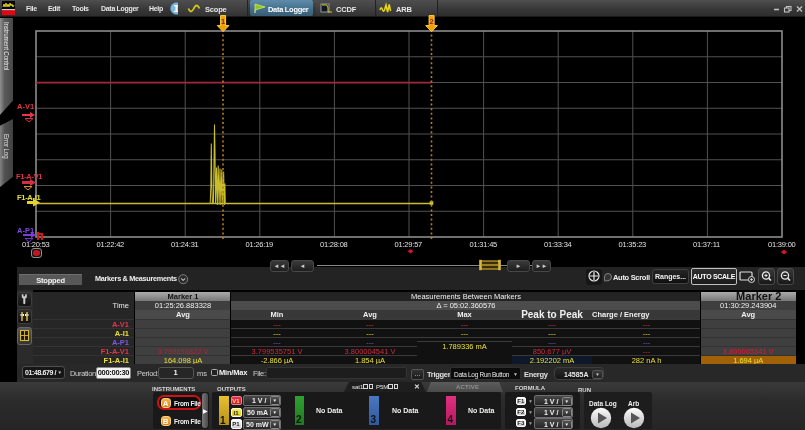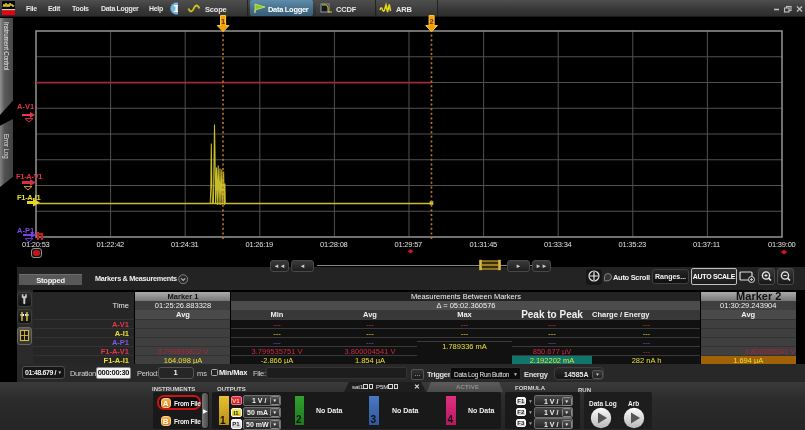--- a/index.html
+++ b/index.html
@@ -335,21 +335,21 @@
     </div>
   <div class="abs" style="left:512px;top:328.2px;width:80px;height:9.050000000000011px;background:#111111;border-top:1px solid #3a3a3a;">
       <div style="font-size:7.5px;color:#e8e030;line-height:9.050000000000011px;white-space:nowrap;overflow:hidden;text-align:center;">---</div>
     </div>
   <div class="abs" style="left:512px;top:337.25px;width:80px;height:9.050000000000011px;background:#111111;border-top:1px solid #3a3a3a;">
       <div style="font-size:7.5px;color:#7a5ae8;line-height:9.050000000000011px;white-space:nowrap;overflow:hidden;text-align:center;">---</div>
     </div>
   <div class="abs" style="left:512px;top:346.3px;width:80px;height:9.050000000000011px;background:#111111;border-top:1px solid #3a3a3a;">
       <div style="font-size:7.5px;color:#d42840;line-height:9.050000000000011px;white-space:nowrap;overflow:hidden;text-align:center;">850.677 µV</div>
     </div>
-  <div class="abs" style="left:512px;top:355.35px;width:80px;height:9.049999999999955px;background:#0f766e;border-top:1px solid #3a3a3a;">
+  <div class="abs" style="left:512px;top:355.35px;width:80px;height:9.049999999999955px;background:#0f172a;border-top:1px solid #3a3a3a;">
       <div style="font-size:7.5px;color:#e8e030;line-height:9.049999999999955px;white-space:nowrap;overflow:hidden;text-align:center;">2.192202 mA</div>
     </div>
   <div class="abs" style="left:592px;top:319.15px;width:109px;height:9.050000000000011px;background:#111111;border-top:1px solid #3a3a3a;">
       <div style="font-size:7.5px;color:#e8344c;line-height:9.050000000000011px;white-space:nowrap;overflow:hidden;text-align:center;">---</div>
     </div>
   <div class="abs" style="left:592px;top:328.2px;width:109px;height:9.050000000000011px;background:#111111;border-top:1px solid #3a3a3a;">
       <div style="font-size:7.5px;color:#e8e030;line-height:9.050000000000011px;white-space:nowrap;overflow:hidden;text-align:center;">---</div>
     </div>
   <div class="abs" style="left:592px;top:337.25px;width:109px;height:9.050000000000011px;background:#111111;border-top:1px solid #3a3a3a;">
       <div style="font-size:7.5px;color:#7a5ae8;line-height:9.050000000000011px;white-space:nowrap;overflow:hidden;text-align:center;">---</div>
@@ -366,21 +366,21 @@
   <div class="abs" style="left:135px;top:346.3px;width:96px;height:9.050000000000011px;background:#3f3f3f;border-top:1px solid #333;">
       <div style="font-size:7.5px;color:#b02438;line-height:9.050000000000011px;white-space:nowrap;overflow:hidden;text-align:center;">3.799893822 V</div>
     </div>
   <div class="abs" style="left:135px;top:355.35px;width:96px;height:9.049999999999955px;background:#3f3f3f;border-top:1px solid #333;">
       <div style="font-size:7.5px;color:#e8e030;line-height:9.049999999999955px;white-space:nowrap;overflow:hidden;text-align:center;">164.098 µA</div>
     </div>
   <div class="abs" style="left:701px;top:319.15px;width:94.5px;height:9.050000000000011px;background:#3f3f3f;border-top:1px solid #333;"></div>
   <div class="abs" style="left:701px;top:328.2px;width:94.5px;height:9.050000000000011px;background:#3f3f3f;border-top:1px solid #333;"></div>
   <div class="abs" style="left:701px;top:337.25px;width:94.5px;height:9.050000000000011px;background:#3f3f3f;border-top:1px solid #333;"></div>
   <div class="abs" style="left:701px;top:346.3px;width:94.5px;height:9.050000000000011px;background:#3f3f3f;border-top:1px solid #333;">
-      <div style="font-size:7.5px;color:#b02438;line-height:9.050000000000011px;white-space:nowrap;overflow:hidden;text-align:right;">3.800005341 V</div>
+      <div style="font-size:7.5px;color:#b02438;line-height:9.050000000000011px;white-space:nowrap;overflow:hidden;text-align:center;font-weight:bold;">3.800005341 V</div>
     </div>
   <div class="abs" style="left:701px;top:355.35px;width:94.5px;height:9.049999999999955px;background:#a16207;border-top:1px solid #333;">
       <div style="font-size:7.5px;color:#e8e030;line-height:9.049999999999955px;white-space:nowrap;overflow:hidden;text-align:center;">1.694 µA</div>
     </div>
 
   <div class="abs" style="left:134px;top:292px;width:1px;height:72.4px;background:#000;"></div>
   <div class="abs" style="left:230px;top:292px;width:1px;height:72.4px;background:#000;"></div>
   <div class="abs" style="left:700px;top:292px;width:1px;height:72.4px;background:#000;"></div>
   <div class="abs" style="left:795.5px;top:292px;width:1px;height:72.4px;background:#000;"></div>
 

